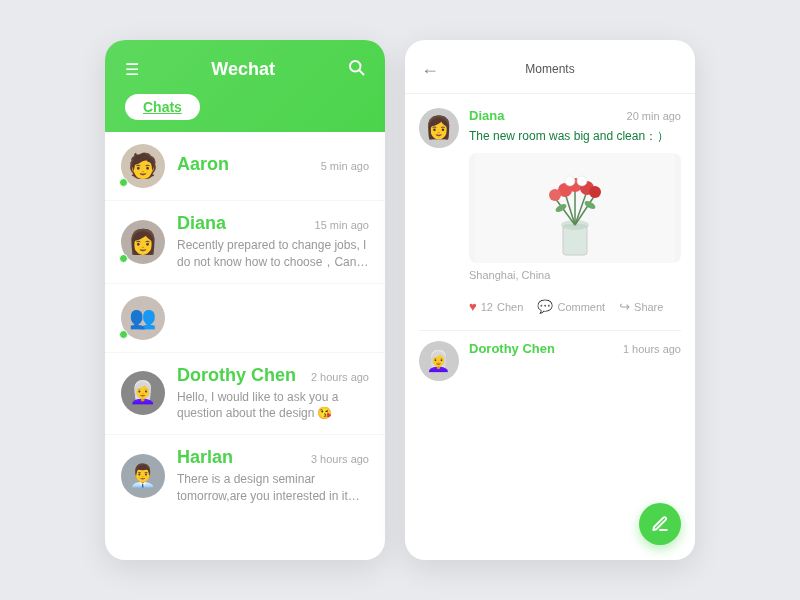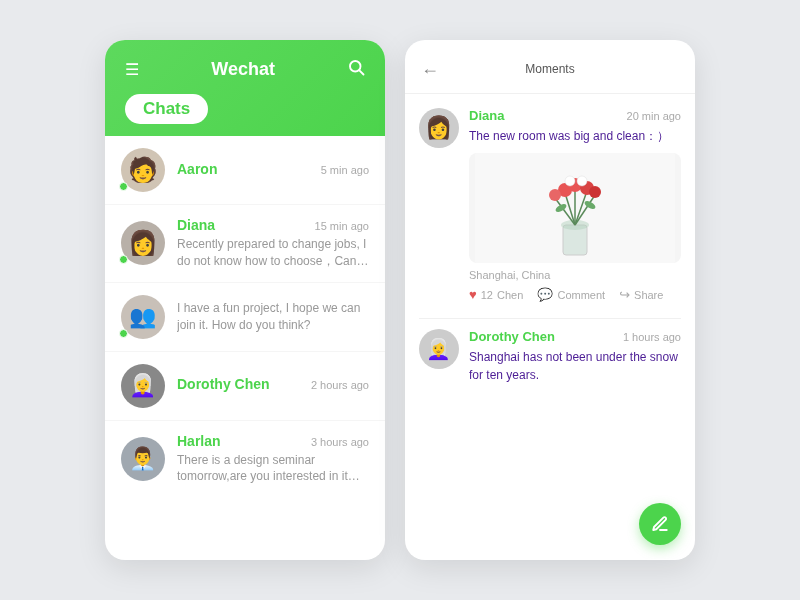--- a/index.html
+++ b/index.html
@@ -49,23 +49,24 @@
       cursor: pointer;
     }
     .tabs-bar {
       display: flex;
       gap: 10px;
       padding-bottom: 12px;
     }
     .tab-btn {
       padding: 5px 18px;
       border-radius: 20px;
-      font-size: 17px;
+      font-size: 14px;
       cursor: pointer;
       border: none;
+      text-decoration: underline;
     }
     .tab-btn.active {
       background: white;
       color: #4cd44c;
       font-weight: 600;
     }
     .tab-btn.inactive {
       background: transparent;
       color: rgba(255,255,255,0.85);
     }
@@ -111,21 +112,21 @@
       flex: 1;
       min-width: 0;
     }
     .chat-top-row {
       display: flex;
       justify-content: space-between;
       align-items: baseline;
       margin-bottom: 3px;
     }
     .chat-name {
-      font-size: 14px;
+      font-size: 18px;
       font-weight: 600;
       color: #4cd44c;
     }
     .chat-time {
       font-size: 11px;
       color: #aaa;
     }
     .chat-preview {
       font-size: 12px;
       color: #999;
@@ -200,39 +201,39 @@
       font-size: 13px;
       font-weight: 600;
       color: #4cd44c;
     }
     .moment-time {
       font-size: 11px;
       color: #aaa;
     }
     .moment-text {
       font-size: 12px;
-      color: #4c1d95;
+      color: #15803d;
       line-height: 1.5;
       margin-bottom: 8px;
     }
     .moment-image {
       width: 100%;
       height: 110px;
       background: #f5f5f5;
       border-radius: 8px;
       margin-bottom: 6px;
       overflow: hidden;
       display: flex;
       align-items: center;
       justify-content: center;
     }
     .moment-location {
       font-size: 11px;
       color: #aaa;
-      margin-bottom: 6px;
+      margin-bottom: 18px;
     }
     .moment-actions {
       display: flex;
       gap: 14px;
       align-items: center;
     }
     .action-btn {
       display: flex;
       align-items: center;
       gap: 4px;
@@ -324,35 +325,35 @@
       </div>
 
       <div class="chat-item">
         <div class="avatar-wrap">
           <div class="avatar av-group">
             <span style="font-size:22px;">👥</span>
           </div>
           <div class="online-dot"></div>
         </div>
         <div class="chat-content">
-          <div class="chat-preview">I have a fun project, I hope we can join it. How do you think?</div>
         </div>
       </div>
 
       <div class="chat-item">
         <div class="avatar-wrap">
           <div class="avatar av-dorothy">
             <span style="font-size:22px;">👩‍🦳</span>
           </div>
         </div>
         <div class="chat-content">
           <div class="chat-top-row">
             <span class="chat-name">Dorothy Chen</span>
             <span class="chat-time">2 hours ago</span>
           </div>
+          <div class="chat-preview">Hello, I would like to ask you a question about the design 😘</div>
         </div>
       </div>
 
       <div class="chat-item">
         <div class="avatar-wrap">
           <div class="avatar av-harlan">
             <span style="font-size:22px;">👨‍💼</span>
           </div>
         </div>
         <div class="chat-content">
@@ -434,21 +435,20 @@
 
         <div class="moment-item">
           <div class="moment-avatar av-dorothy" style="display:flex;align-items:center;justify-content:center;">
             <span style="font-size:20px;">👩‍🦳</span>
           </div>
           <div class="moment-body">
             <div class="moment-top">
               <span class="moment-name">Dorothy Chen</span>
               <span class="moment-time">1 hours ago</span>
             </div>
-            <div class="moment-text">Shanghai has not been under the snow for ten years.</div>
           </div>
         </div>
       </div>
 
       <div class="fab">
         <svg width="18" height="18" viewBox="0 0 24 24" fill="none" stroke="white" stroke-width="2.5" stroke-linecap="round" stroke-linejoin="round">
           <path d="M12 20h9"></path>
             <path d="M16.5 3.5a2.121 2.121 0 0 1 3 3L7 19l-4 1 1-4L16.5 3.5z"></path>
         </svg>
       </div>

